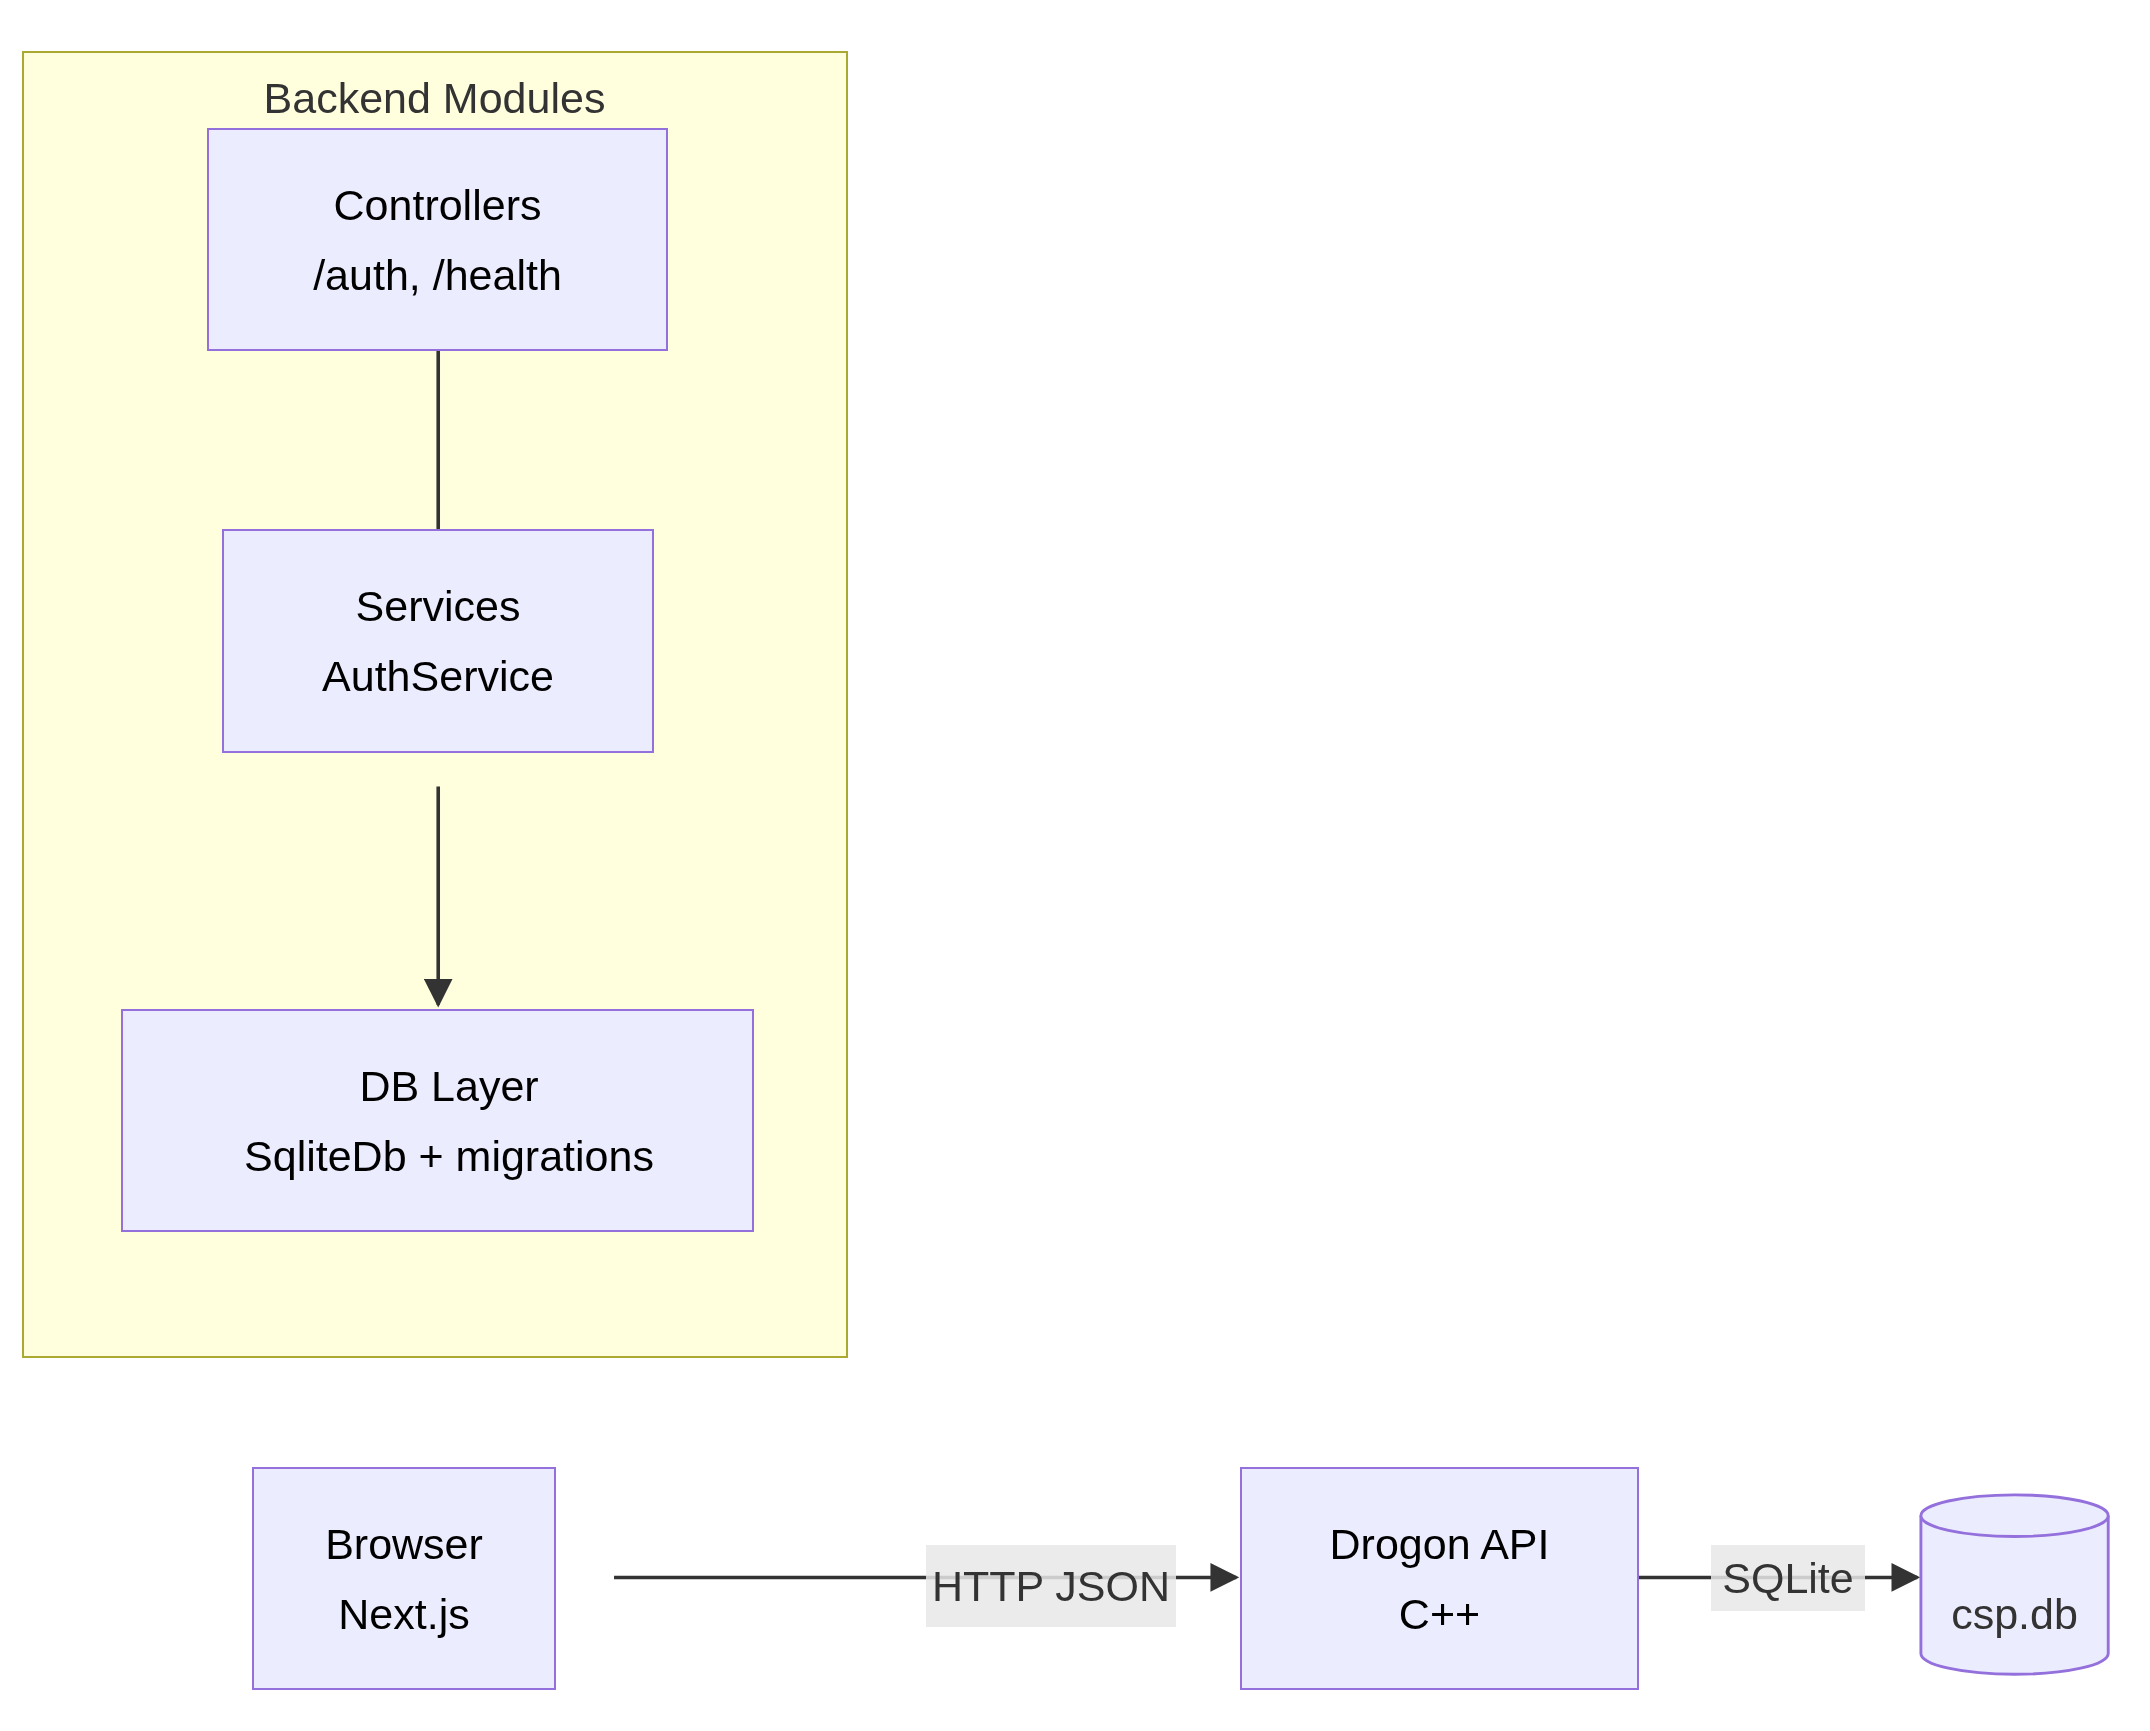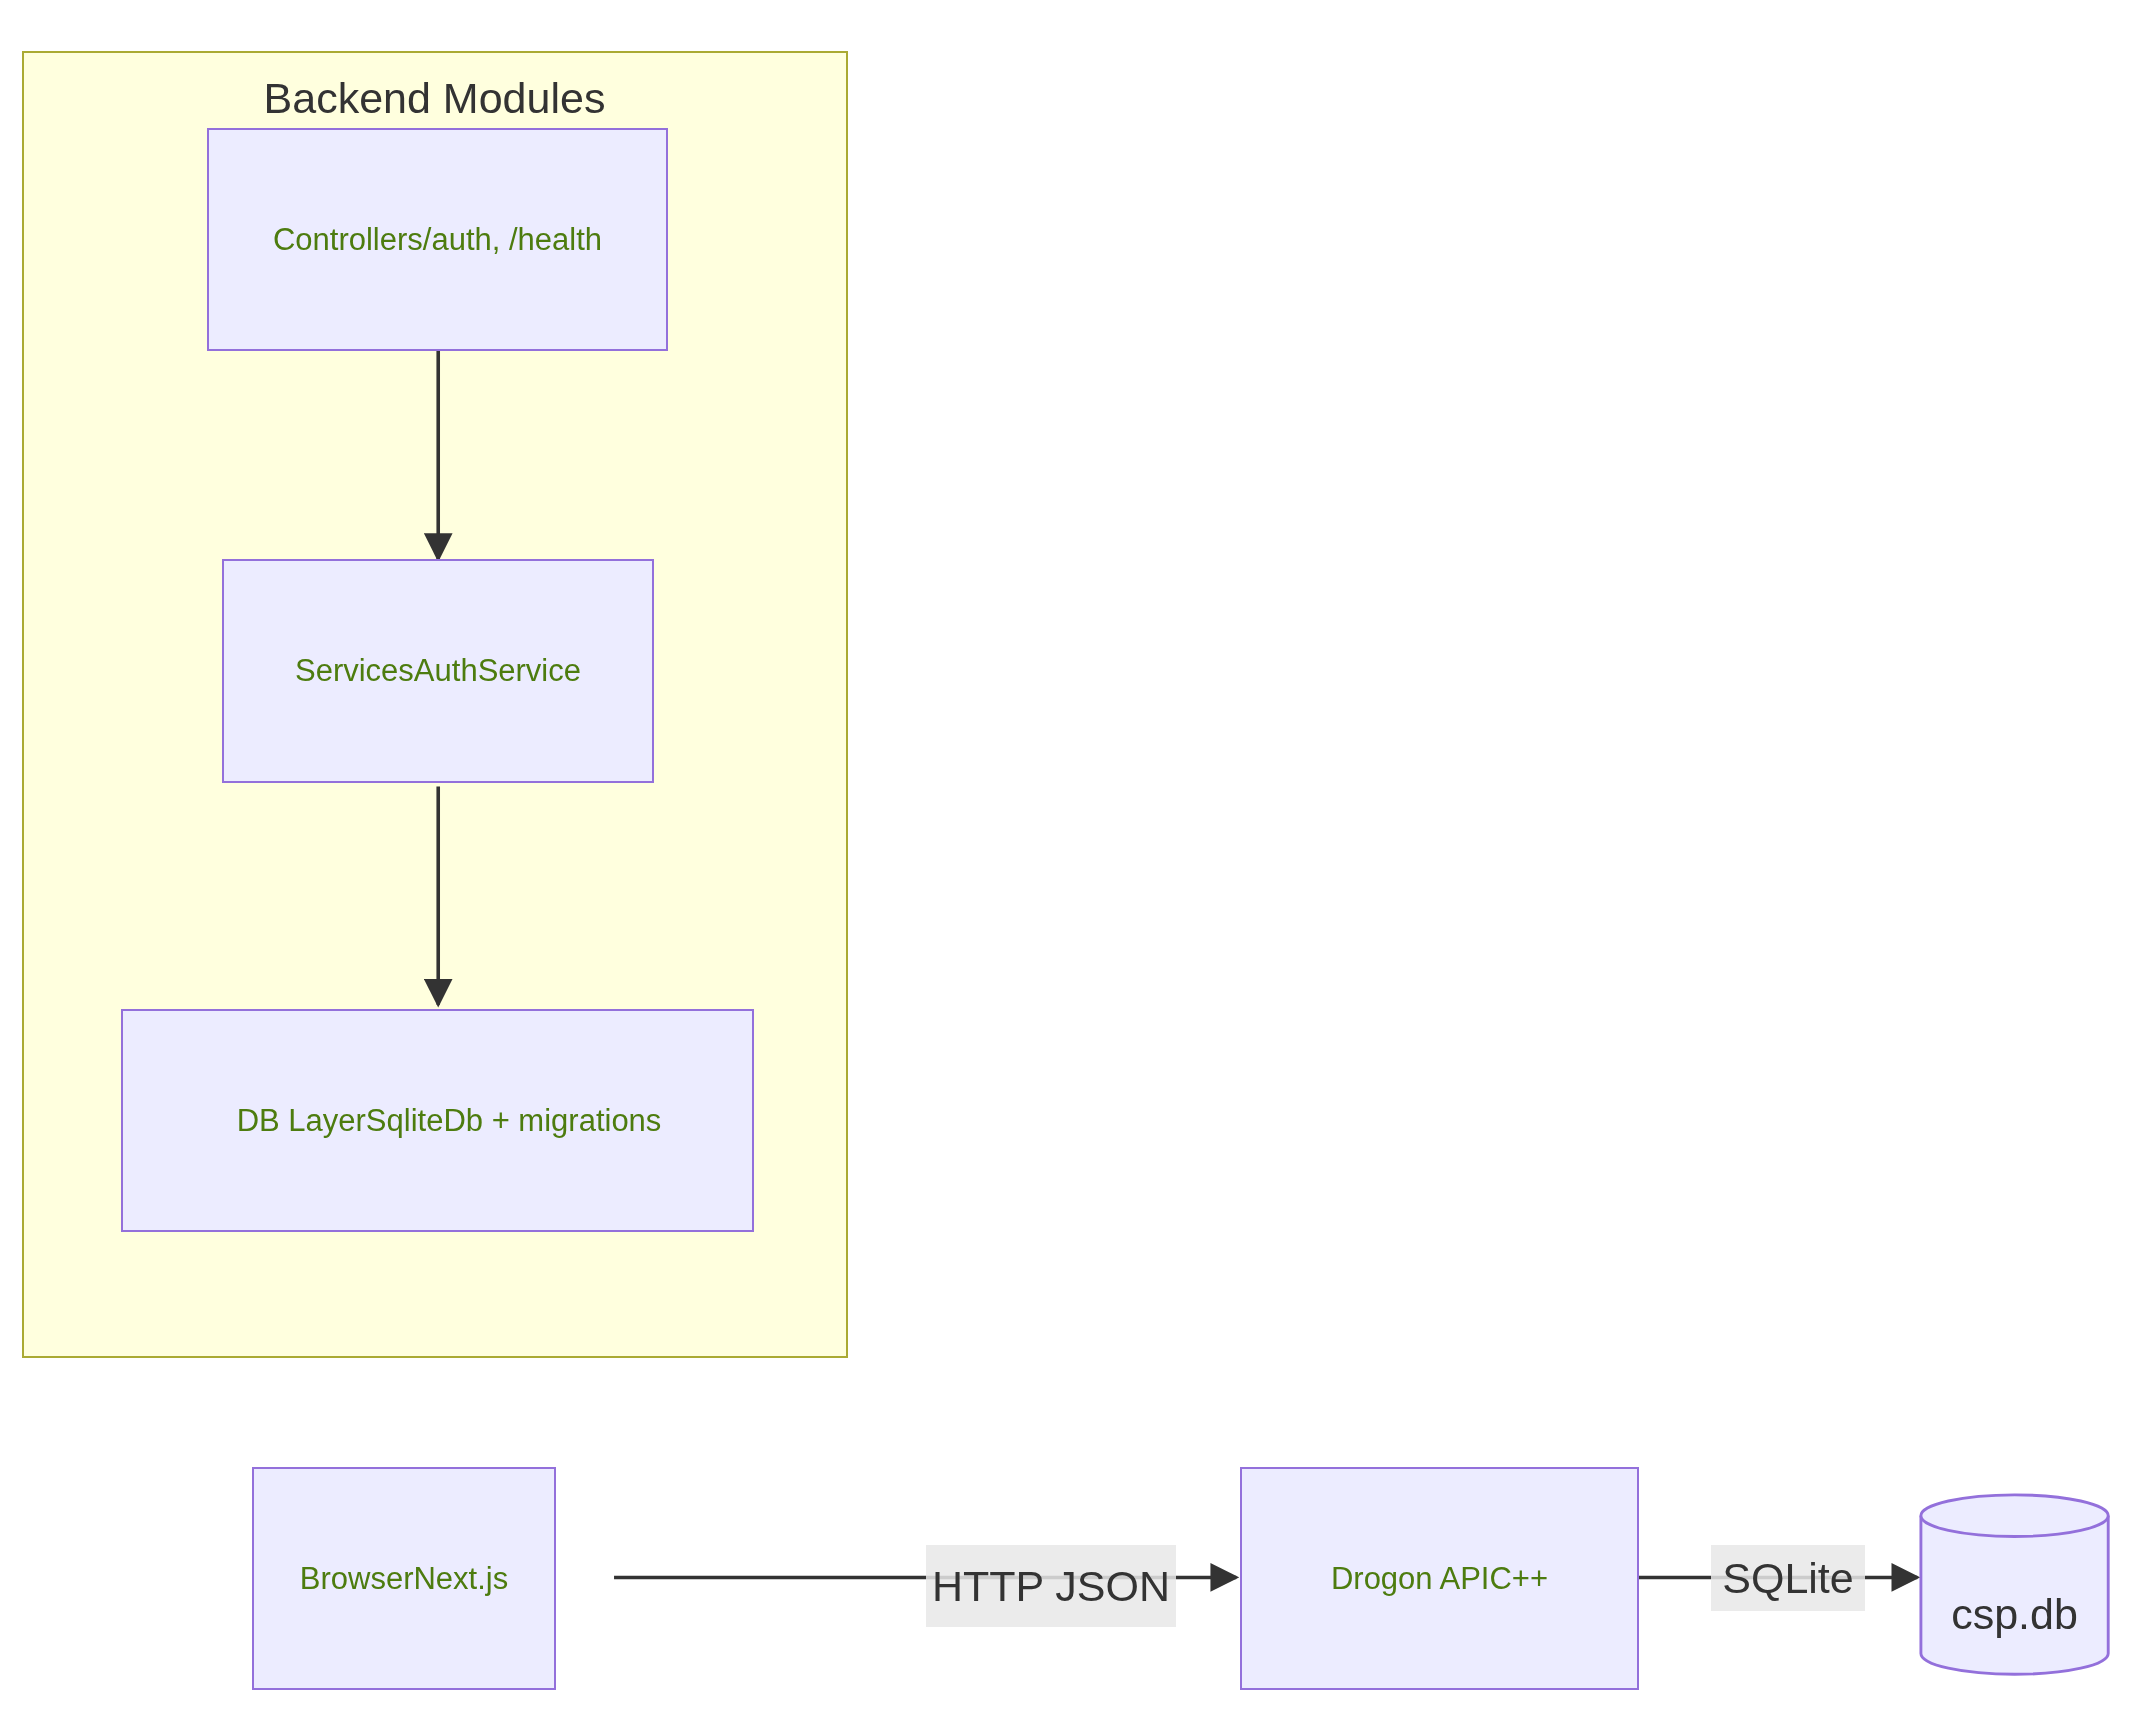--- a/index.html
+++ b/index.html
@@ -42,30 +42,30 @@
     left: 0;
     top: 0;
     pointer-events: none;
   }
   .node {
     position: absolute;
     box-sizing: border-box;
     background: #ECECFF;
     border: 2.9px solid #9370DB;
     display: flex;
-    flex-direction: row;
+    flex-direction: column;
     align-items: center;
     justify-content: center;
     text-align: center;
-    font-size: 31px;
+    font-size: 43px;
     line-height: 70px;
-    color: #4d7c0f;
+    color: #000000;
   }
   .node-controllers { left: 207px; top: 128px;  width: 461px; height: 223px; }
-  .node-services    { left: 222px; top: 559px;  width: 432px; height: 224px; }
+  .node-services    { left: 222px; top: 529px;  width: 432px; height: 224px; }
   .node-dblayer     { left: 121px; top: 1009px; width: 633px; height: 223px; padding-left: 23px; }
   .node-browser     { left: 252px; top: 1467px; width: 304px; height: 223px; }
   .node-drogon      { left: 1240px; top: 1467px; width: 399px; height: 223px; align-items: center; }
   .edge-label {
     position: absolute;
     display: flex;
     align-items: center;
     justify-content: center;
     background: rgba(232, 232, 232, 0.85);
     font-size: 43px;

